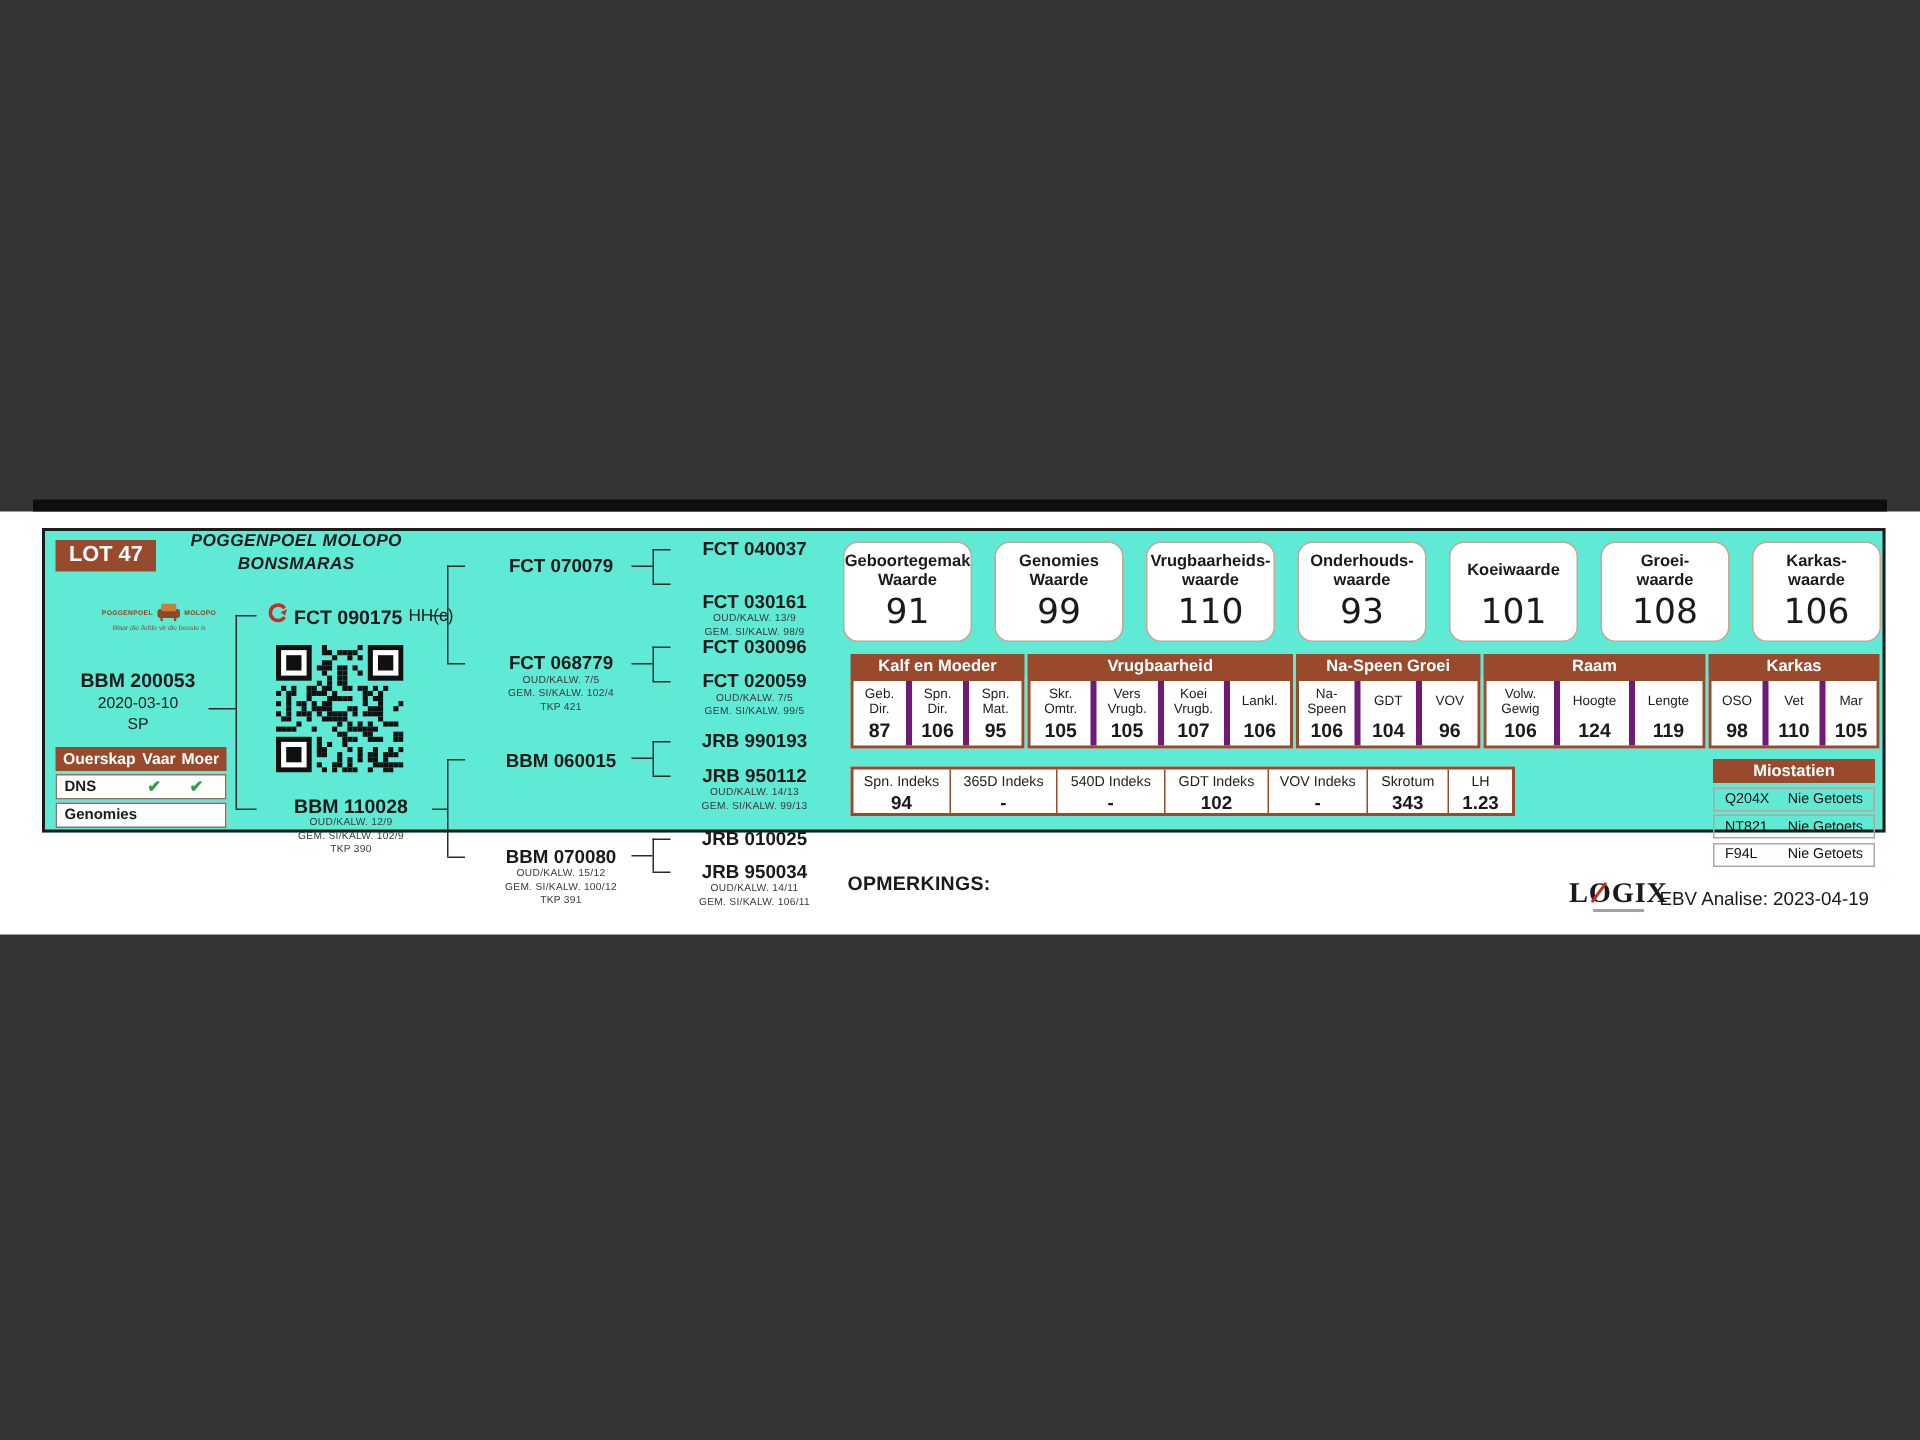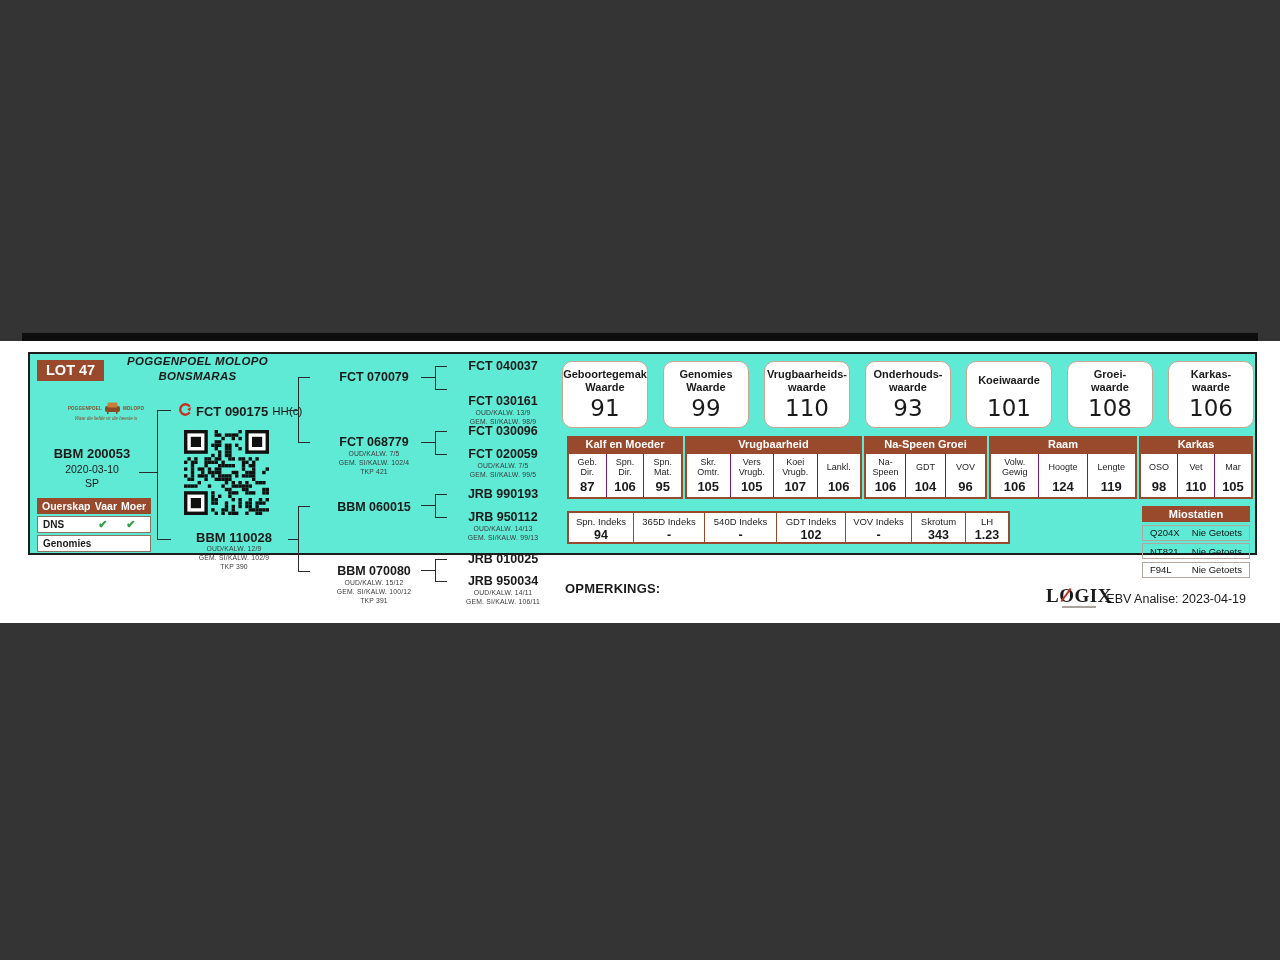--- a/index.html
+++ b/index.html
@@ -53,21 +53,21 @@
         align-items:center;padding-top:5px;box-sizing:border-box;background:#fff;}
   .vbox-label{font-size:11px;font-weight:bold;line-height:13.5px;white-space:pre-line;text-align:center;
               height:28px;display:flex;align-items:center;justify-content:center;}
   .vbox-value{font-size:23px;font-family:"DejaVu Sans",sans-serif;line-height:26px;}
 
   
   .ebv{position:absolute;left:537px;top:82px;display:flex;gap:2px;}
   .egroup-title{height:16px;background:#9a4a2c;color:#fff;font-weight:bold;font-size:11px;
                 display:flex;align-items:center;justify-content:center;}
   .egroup-body{border:2px solid #9a4a2c;height:47px;display:flex;box-sizing:border-box;background:#fff;}
-  .ecell{flex:1;display:flex;flex-direction:column;align-items:center;border-left:1px solid #701a75;}
+  .ecell{flex:1;display:flex;flex-direction:column;align-items:center;border-left:4px solid #701a75;}
   .ecell:first-child{border-left:none;}
   .ecell-label{font-size:9px;line-height:10px;white-space:pre-line;text-align:center;height:24px;
                display:flex;align-items:center;justify-content:center;margin-top:1px;color:#1d1d1d;}
   .ecell-value{font-size:13px;font-weight:bold;margin-top:auto;margin-bottom:3px;}
 
   
   .itable{position:absolute;left:537px;top:157px;height:33px;border:2px solid #9a4a2c;
           display:flex;box-sizing:border-box;background:#fff;}
   .icell{display:flex;flex-direction:column;align-items:center;border-left:1px solid #9a4a2c;
          box-sizing:border-box;flex:0 0 auto;}

